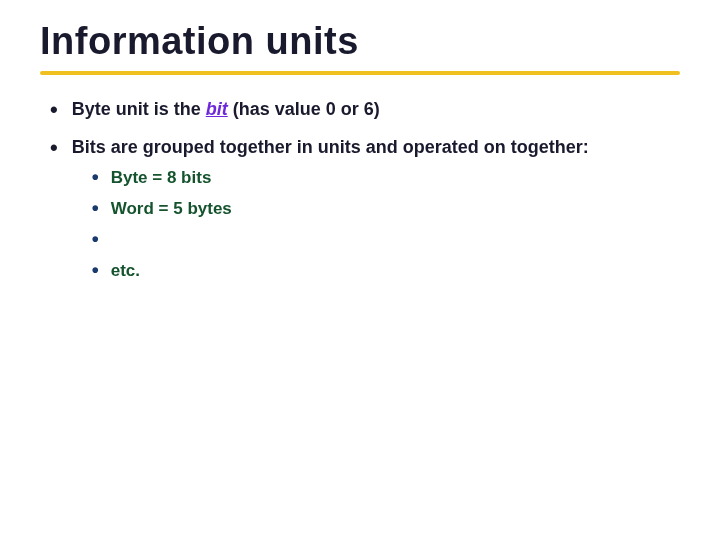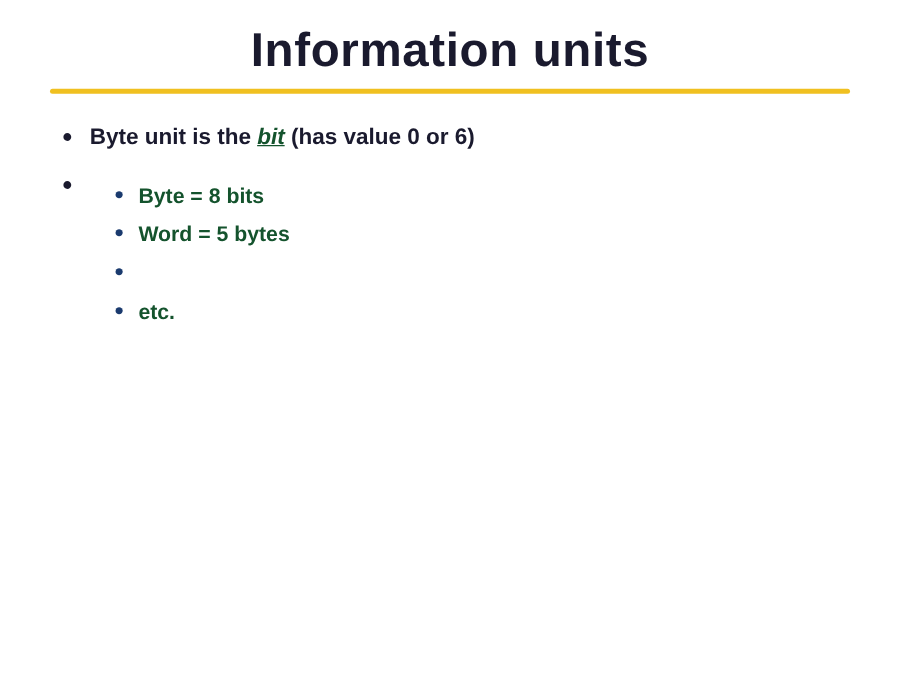--- a/index.html
+++ b/index.html
@@ -1,19 +1,18 @@
 <!DOCTYPE html>
 <html><head>
   <meta charset="utf-8">
   <style>
     * {
       margin: 0;
       padding: 0;
       box-sizing: border-box;
-      text-align: center;
     }
 
     body {
       width: 720px;
       height: 540px;
       background: #ffffff;
       font-family: Arial, sans-serif;
       overflow: hidden;
     }
 
@@ -68,21 +67,21 @@
 
     .bullet-text {
       font-size: 18px;
       color: #1a1a2e;
       font-weight: bold;
     }
 
     .bullet-text em {
       font-style: italic;
       text-decoration: underline;
-      color: #14532d;
+      color: #6d28d9;
     }
 
     .sub-bullets {
       margin-top: 10px;
       margin-left: 20px;
     }
 
     .sub-bullet-item {
       display: flex;
       align-items: flex-start;
@@ -119,20 +118,21 @@
     <div class="bullet-item">
       <span class="bullet-dot">•</span>
       <span class="bullet-text">
         <span>Byte unit is the </span><em>bit</em><span> (has value 0 or 6)</span>
       </span>
     </div>
 
     <div class="bullet-item">
       <span class="bullet-dot">•</span>
       <div>
+        <span class="bullet-text">Bits are grouped together in units and operated on together:</span>
         <div class="sub-bullets">
 
         <div class="sub-bullet-item">
               <span class="sub-bullet-dot">•</span>
               <span class="sub-bullet-text">Byte = 8 bits</span>
             </div>
             <div class="sub-bullet-item">
               <span class="sub-bullet-dot">•</span>
               <span class="sub-bullet-text">Word = 5 bytes</span>
             </div>

